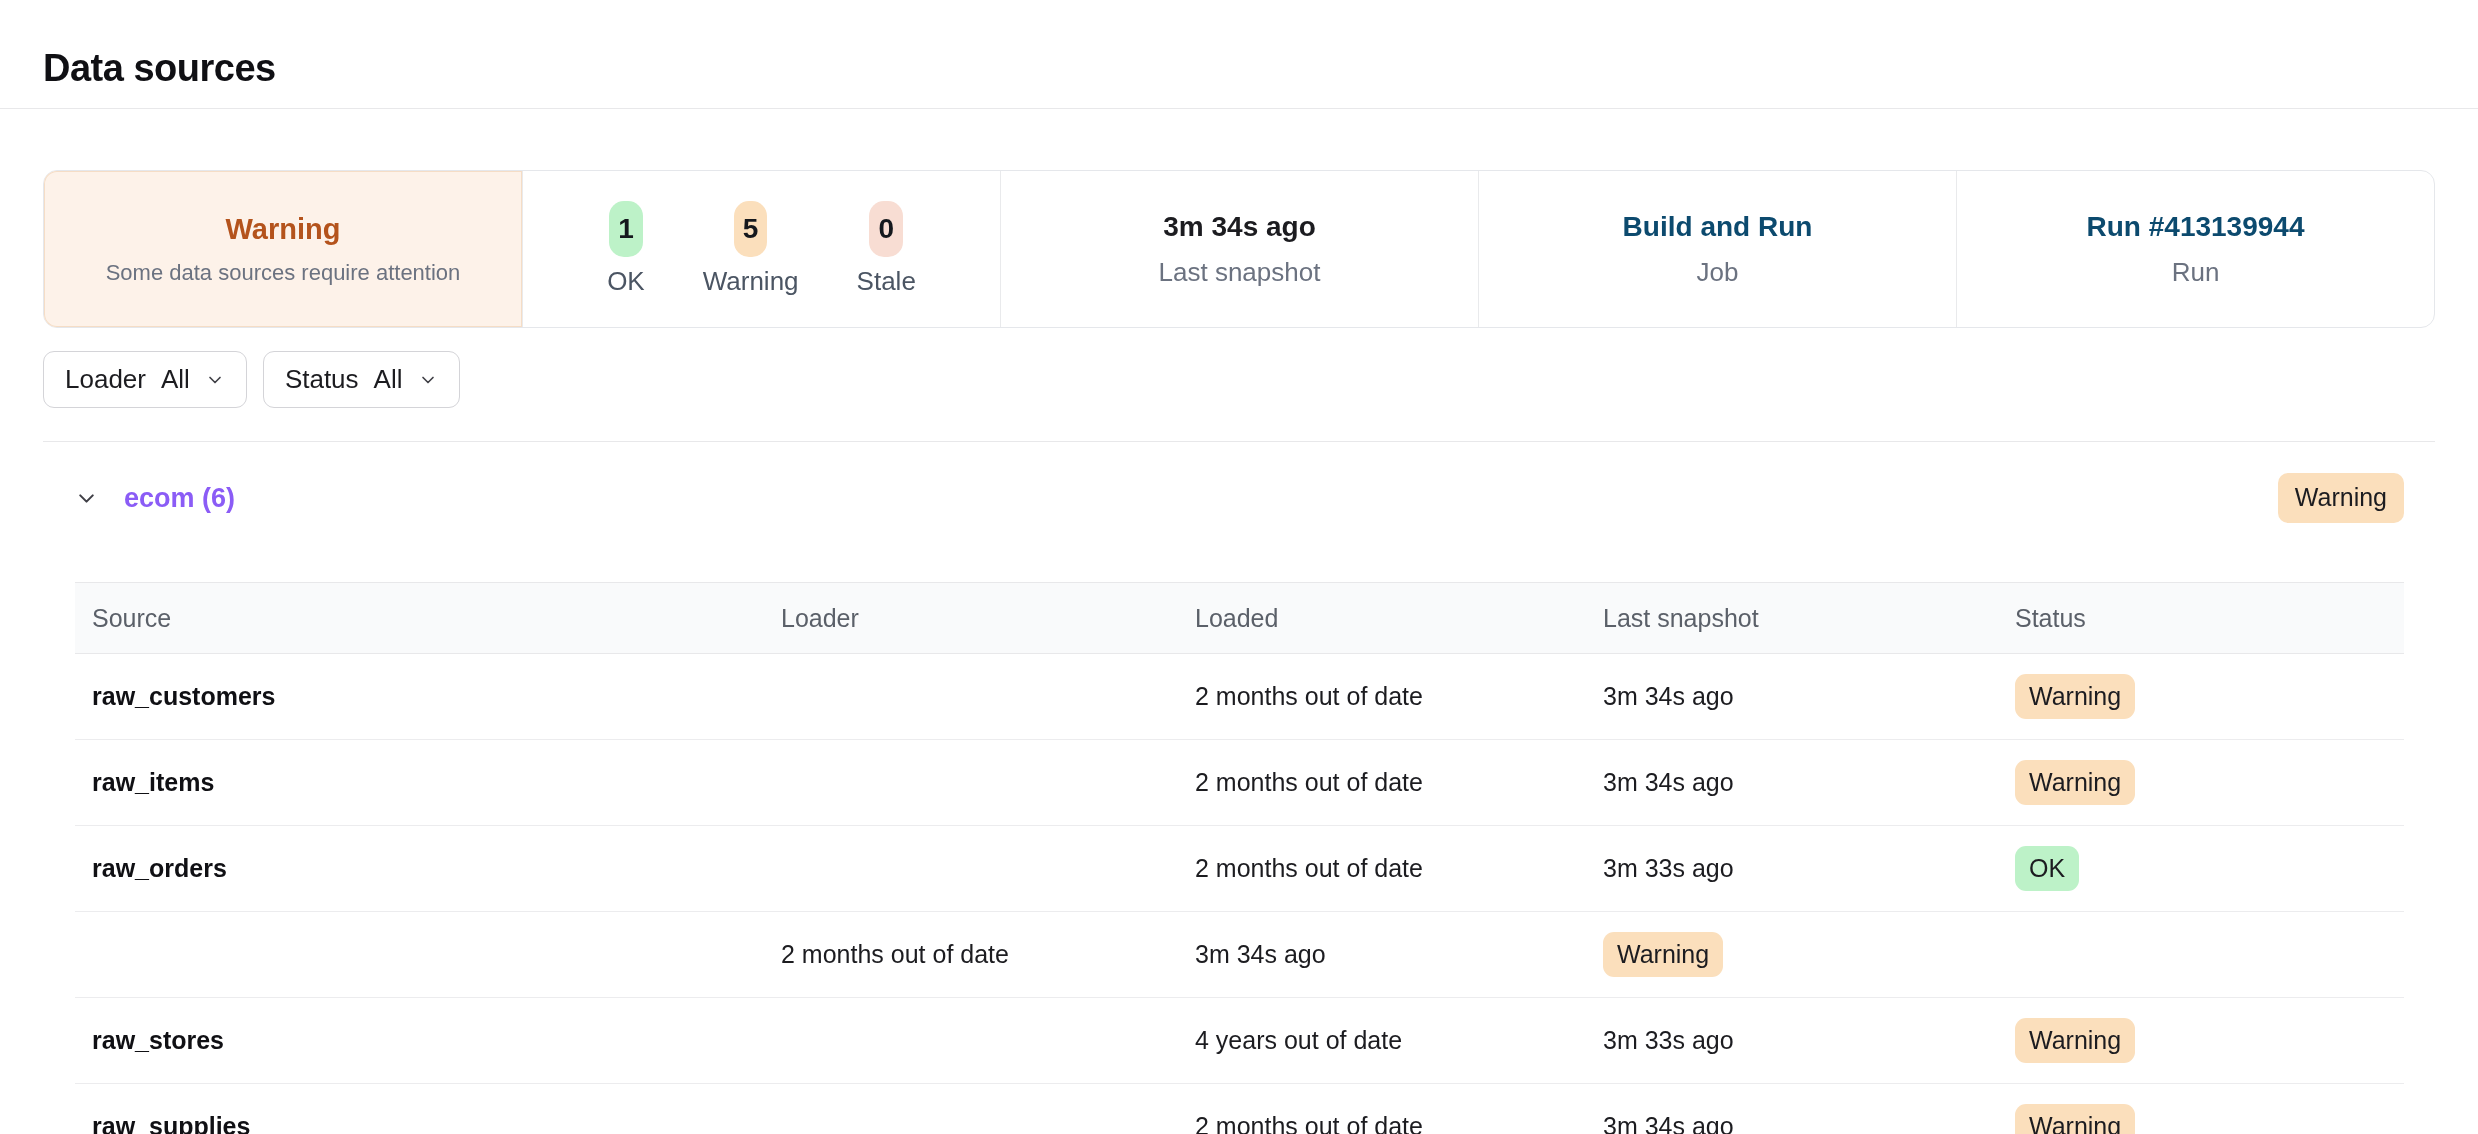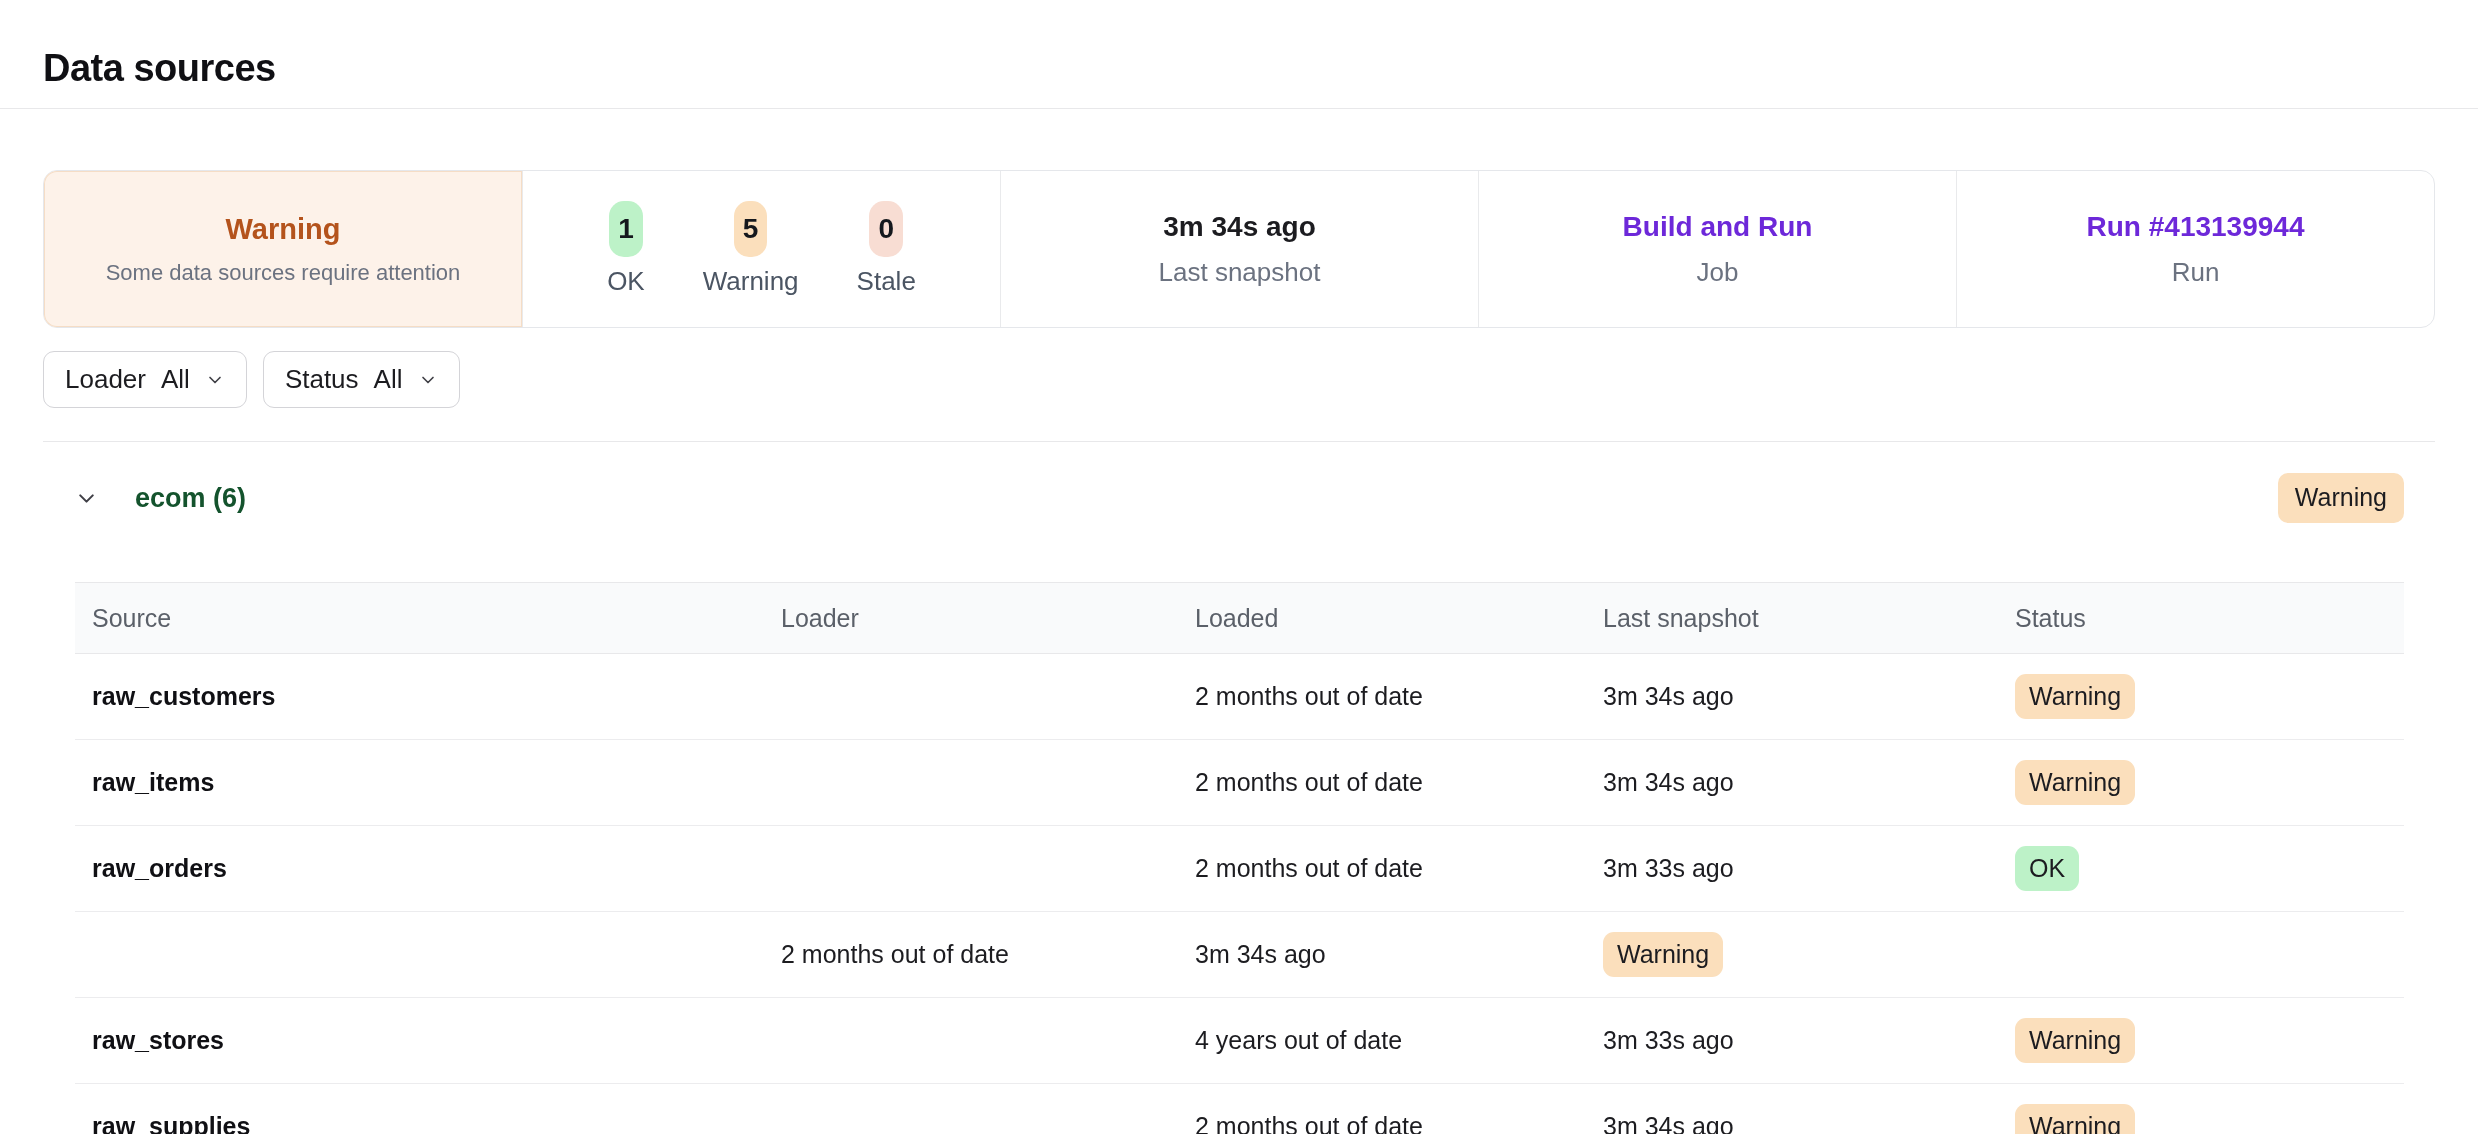--- a/index.html
+++ b/index.html
@@ -28,39 +28,39 @@
   .count-item  { display:flex; flex-direction:column; align-items:center; gap:9px; }
   .count-pill  { font-size:28px; font-weight:600; color:#15181d; padding:14px 9px;
                  border-radius:15px; min-width:33px; text-align:center; line-height:1; }
   .count-pill.ok    { background:#bdf2c8; }
   .count-pill.warn  { background:#fbdfbc; }
   .count-pill.stale { background:#f8ddd3; }
   .count-label { font-size:26px; color:#4b5563; }
 
   .cell-value { font-size:28px; font-weight:700; color:#1c1c20; }
   .cell-label { font-size:26px; color:#6b7280; }
-  .cell-value.link { color:#6d28d9; cursor:pointer; }
+  .cell-value.link { color:#0c4a6e; cursor:pointer; }
 
   
   .filters { margin-top:23px; display:flex; gap:16px; padding-bottom:33px;
              border-bottom:1px solid #e8e8ea; }
   .filter-btn { display:flex; align-items:center; gap:15px; height:57px; padding:0 21px;
                 background:#fff; border:1px solid #d4d4d8; border-radius:11px;
                 font-size:26px; color:#1c1c20; cursor:pointer;
                 font-family:"Liberation Sans", sans-serif; }
   .filter-btn .chev { width:20px; height:20px; stroke:#3f3f46; fill:none;
                       stroke-width:2; stroke-linecap:round; stroke-linejoin:round; }
 
   
   .section-header { margin-top:30px; padding:0 31px; display:flex; align-items:center; height:52px; }
   .collapse-btn { background:none; border:none; cursor:pointer; display:flex;
                   align-items:center; padding:0; }
   .collapse-btn svg { width:25px; height:25px; stroke:#3f3f46; fill:none;
                       stroke-width:2; stroke-linecap:round; stroke-linejoin:round; }
-  .section-title { margin-left:36px; font-size:27px; font-weight:700; color:#14532d; }
+  .section-title { margin-left:25px; font-size:27px; font-weight:700; color:#8b5cf6; }
   .section-badge { margin-left:auto; background:#fbdfbc; color:#1c1c20;
                    border-radius:10px; padding:11px 17px; font-size:25px; line-height:1.1; }
 
   
   .table { margin:58px 31px 0 32px; }
   .thead, .trow { display:grid; grid-template-columns:689px 414px 408px 412px auto;
                   align-items:center; }
   .thead { height:72px; background:#f9fafb; border-top:1px solid #e8e8ea;
            border-bottom:1px solid #e8e8ea; }
   .thead > div { font-size:25px; color:#5b6069; padding-left:17px; }

